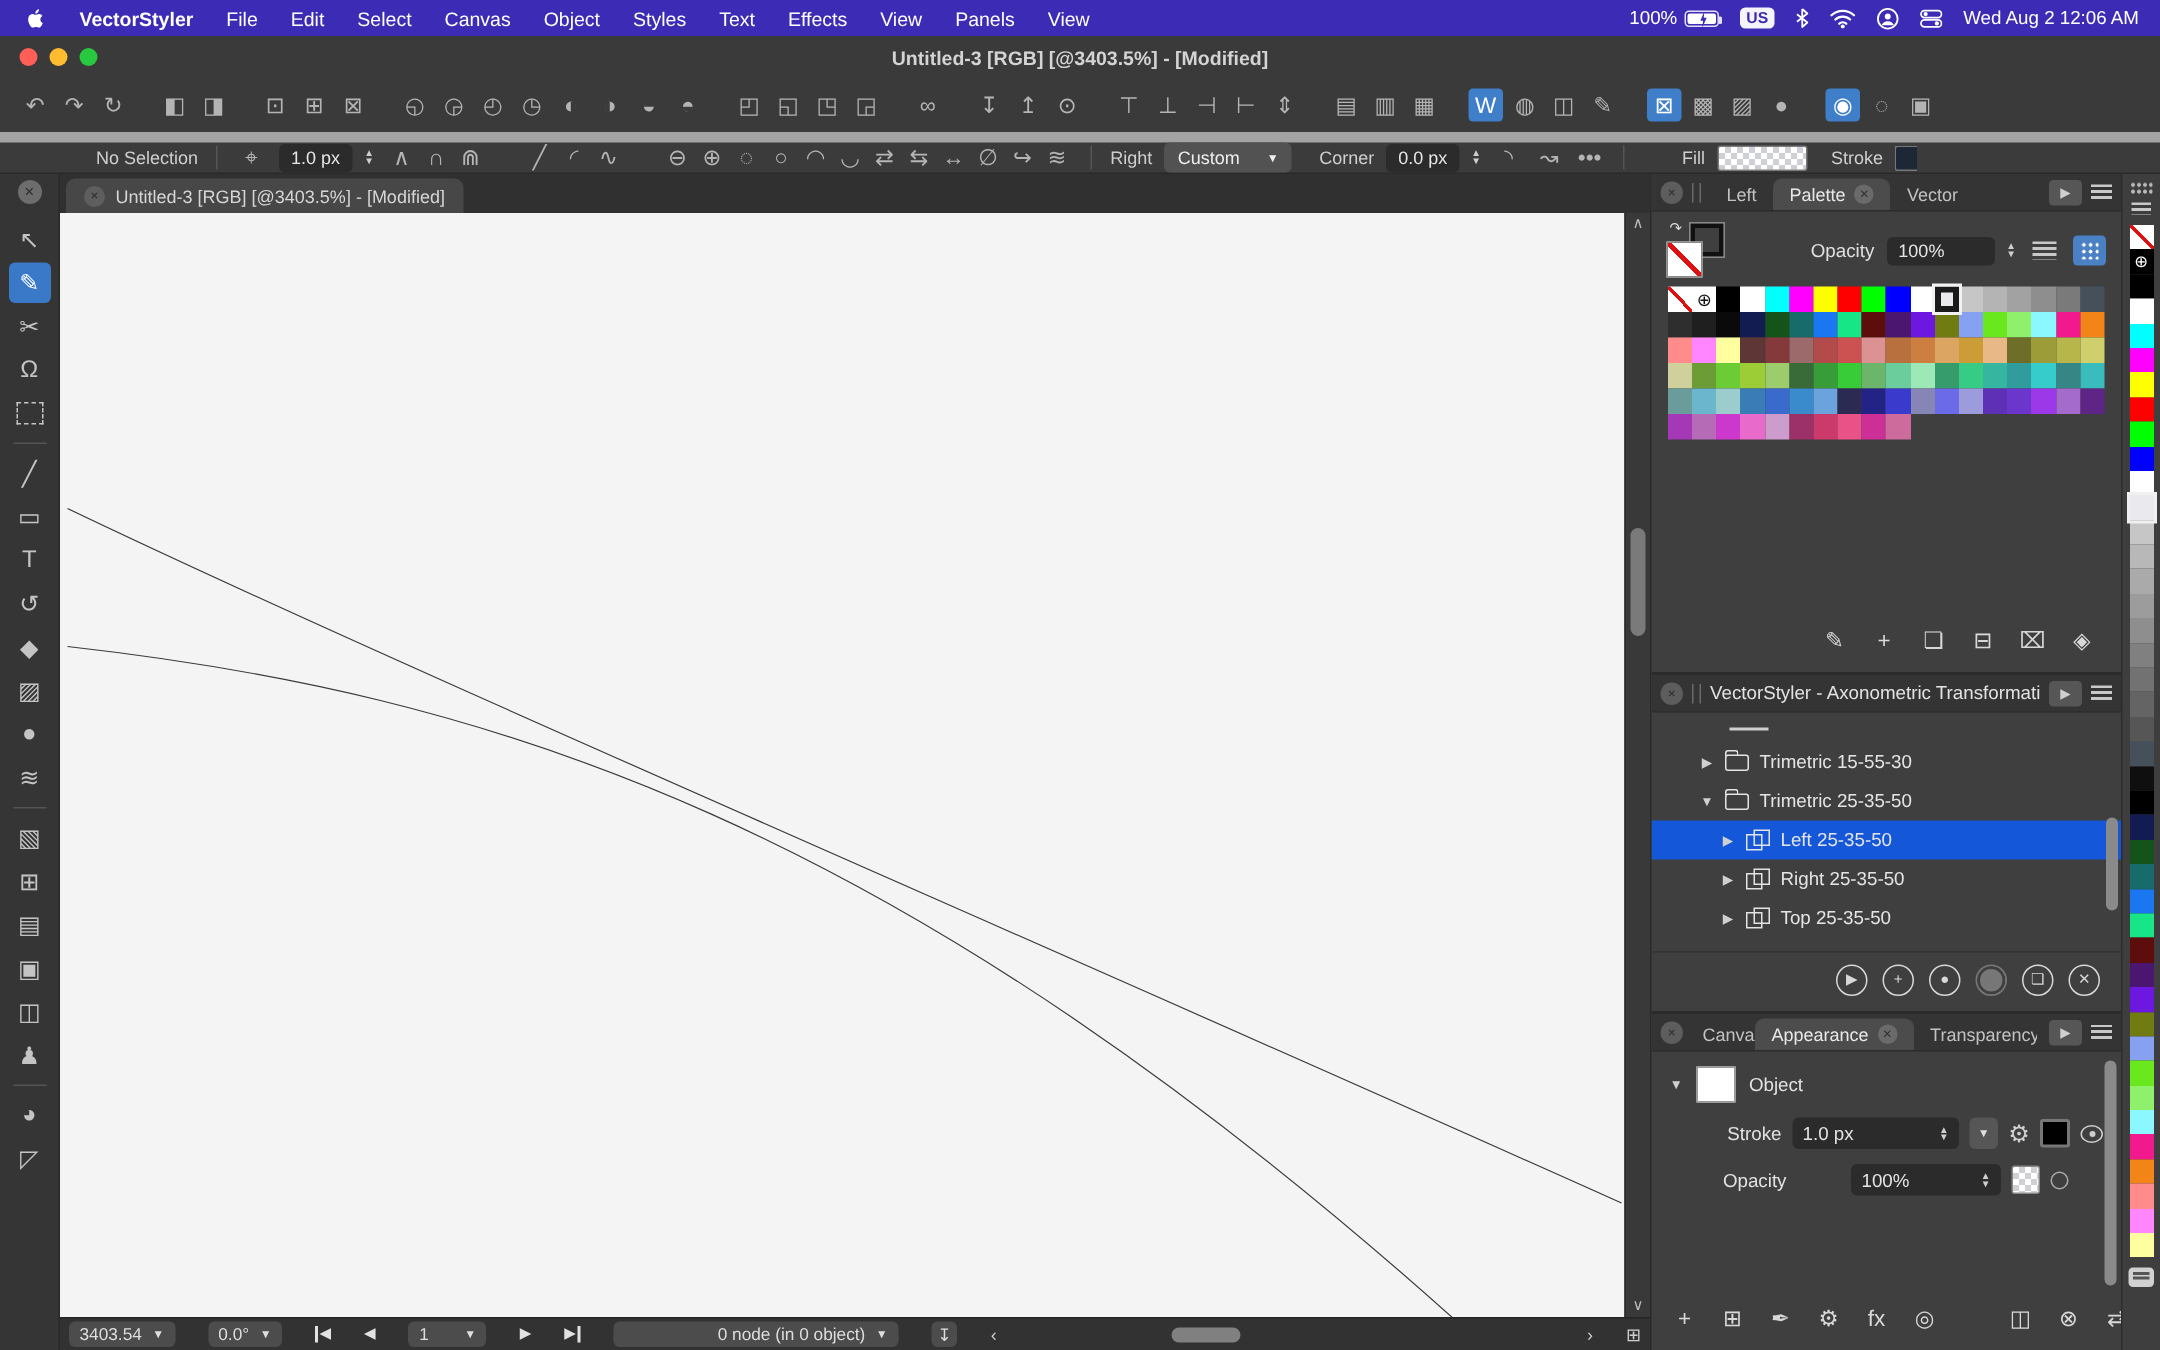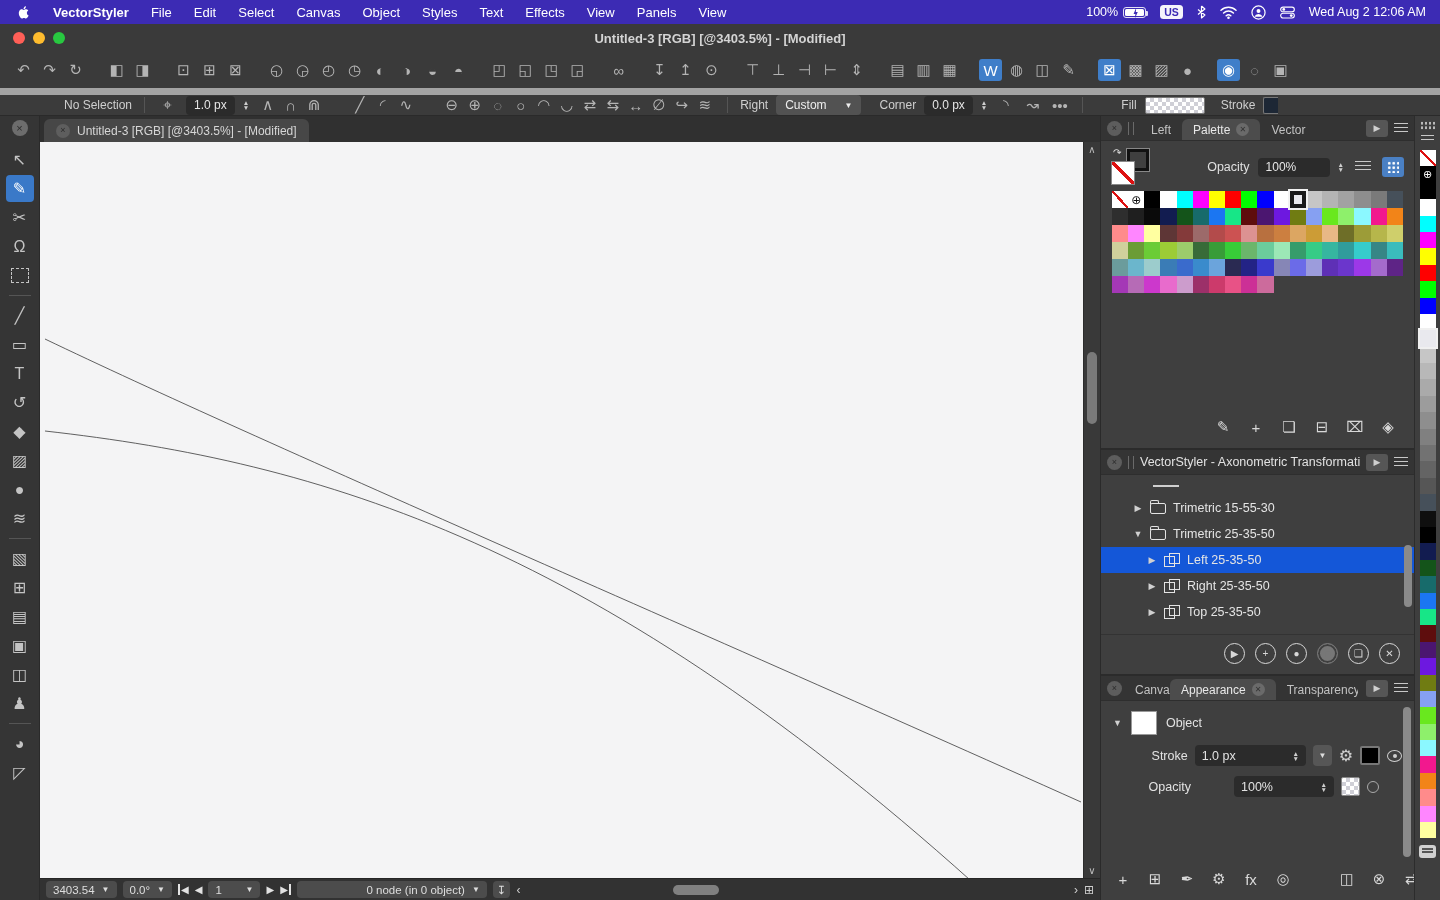--- a/index.html
+++ b/index.html
@@ -81,21 +81,21 @@
   .canvasrow{ flex:1; display:flex; min-height:0; }
   .canvas{ flex:1; background:#f4f4f5; position:relative; overflow:hidden; }
   .canvas svg{ position:absolute; inset:0; width:100%; height:100%; }
   .vscroll{ width:17px; background:#393939; border-left:1px solid #2c2c2c; position:relative;
     color:#bdbdbd; font-size:10px; text-align:center; }
   .vscroll .up{ position:absolute; top:2px; left:0; right:0; }
   .vscroll .dn{ position:absolute; bottom:2px; left:0; right:0; }
   .vthumb{ position:absolute; left:3px; width:10px; top:210px; height:72px; background:#7a7a7a; border-radius:6px; }
 
   .statusbar{ height:22px; background:#323232; border-top:1px solid #262626; display:flex; align-items:center;
-    gap:6px; padding:0 6px; color:#dedede; font-size:11.5px; }
+    gap:22px; padding:0 6px; color:#dedede; font-size:11.5px; }
   .spill{ background:#4c4c4c; border-radius:4px; height:17px; display:inline-flex; align-items:center;
     gap:7px; padding:0 7px; }
   .navic{ color:#e2e2e2; font-size:10px; display:inline-flex; align-items:center; }
   .bar-l{ border-left:2px solid #e2e2e2; padding-left:1px; }
   .bar-r{ border-right:2px solid #e2e2e2; padding-right:1px; }
   .htrack{ flex:1; position:relative; height:12px; }
   .hthumb{ position:absolute; left:27%; top:1px; width:46px; height:10px; background:#808080; border-radius:6px; }
   .sb-end{ display:inline-flex; align-items:center; gap:6px; color:#cfcfcf; font-size:12px; }
 
   

